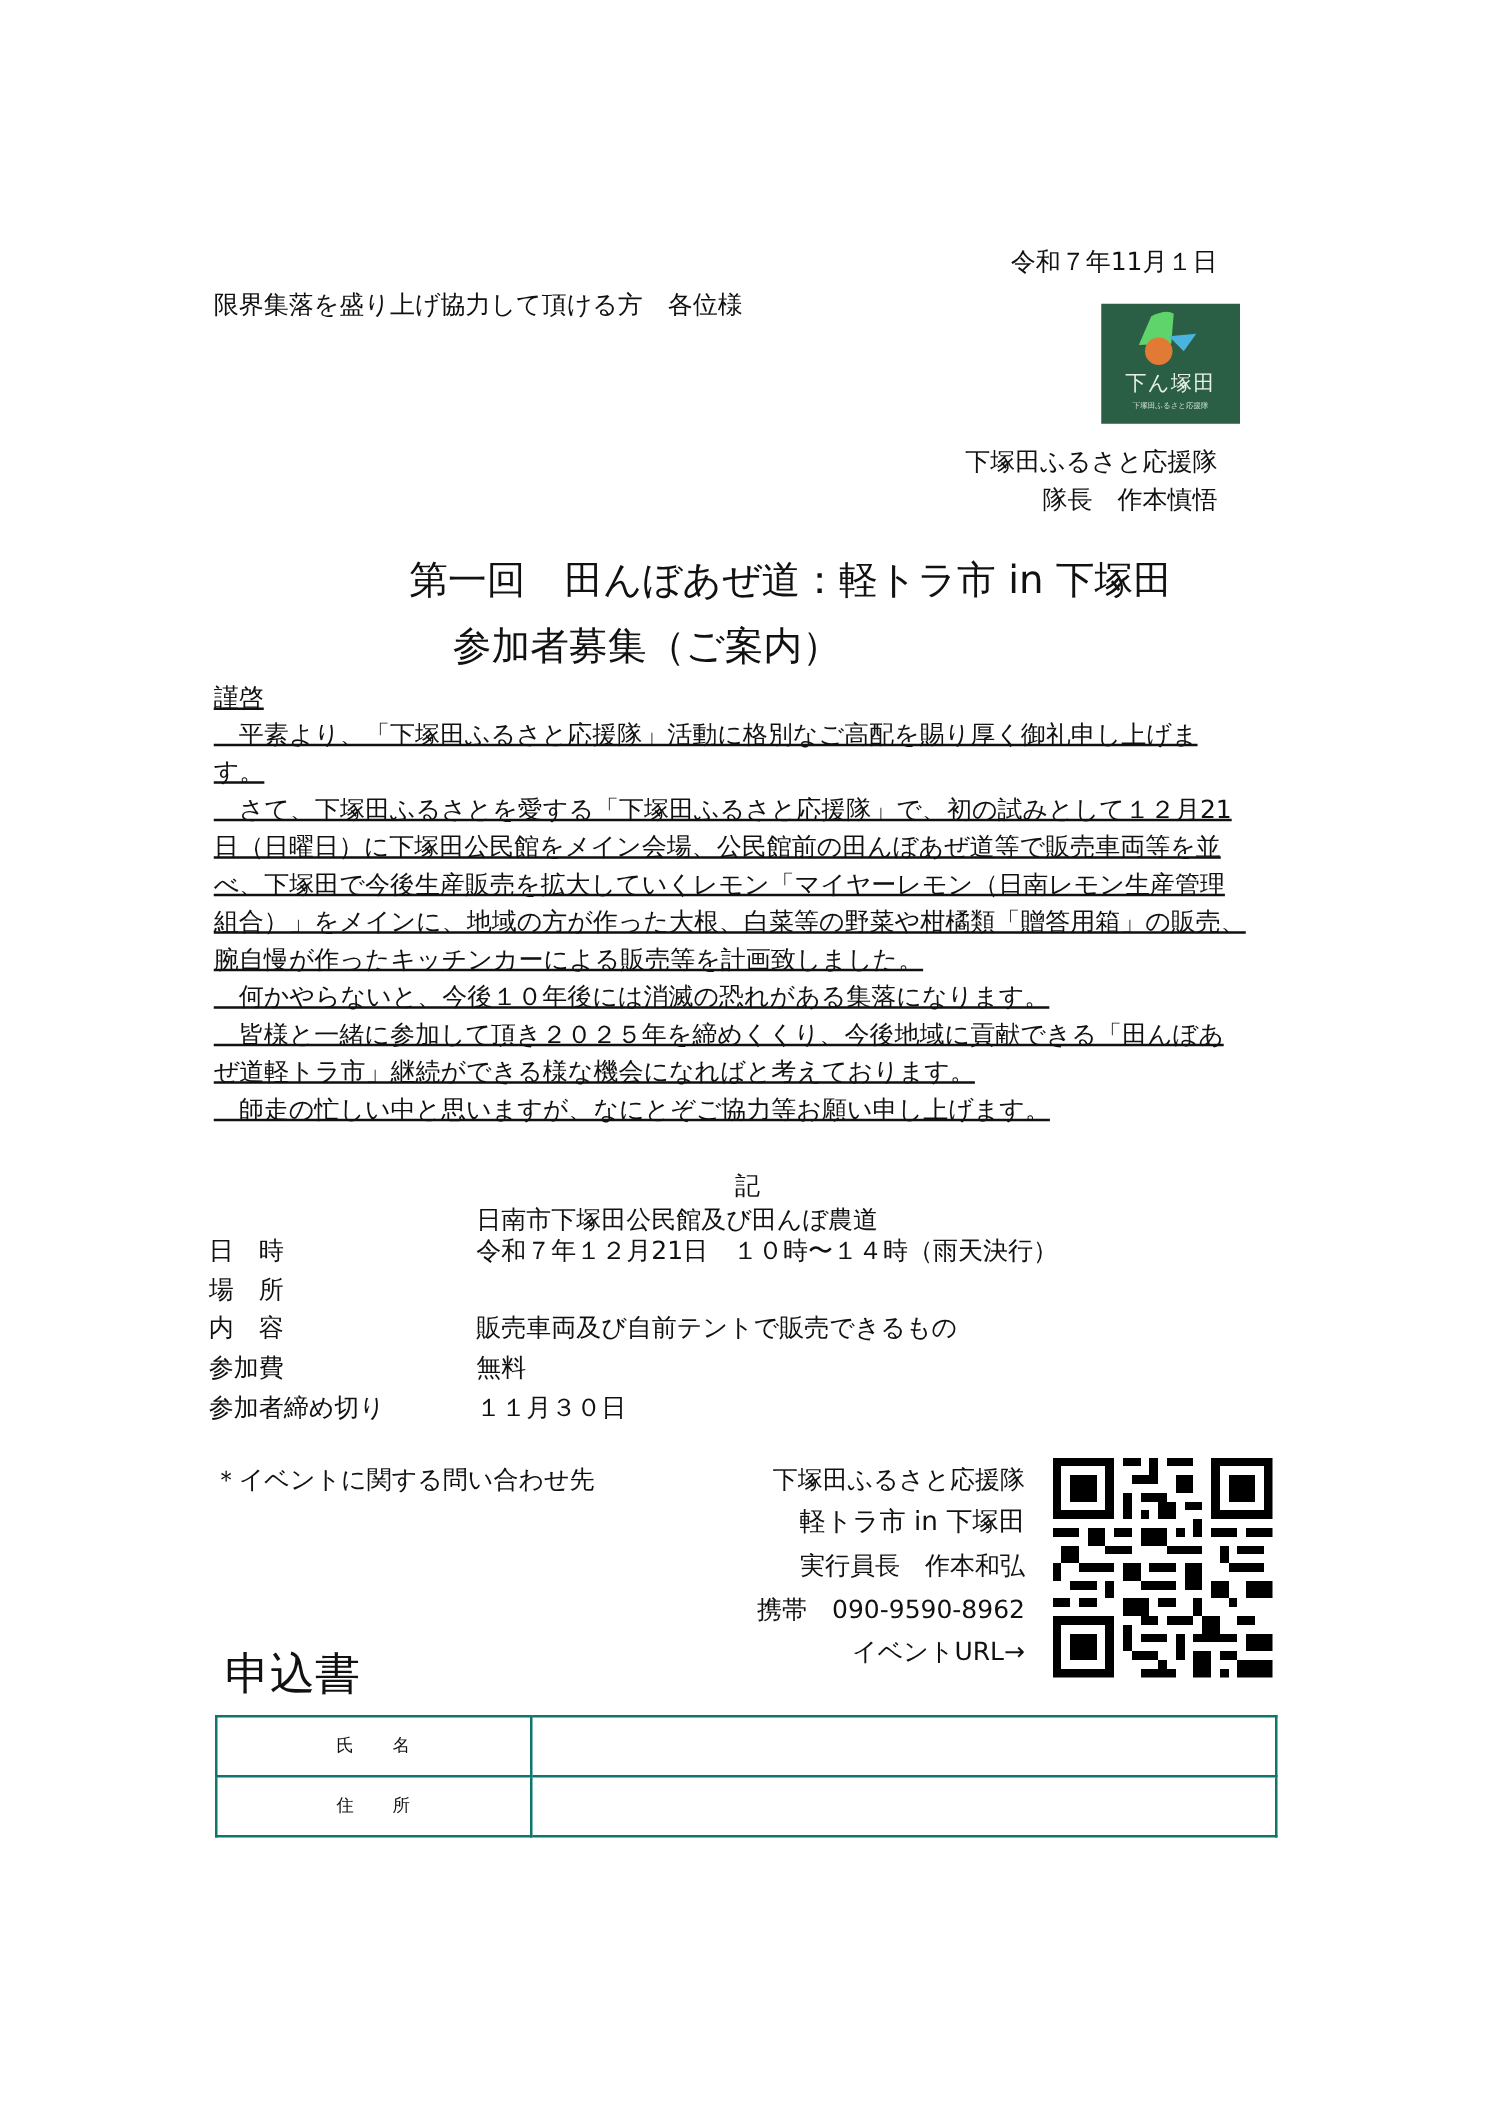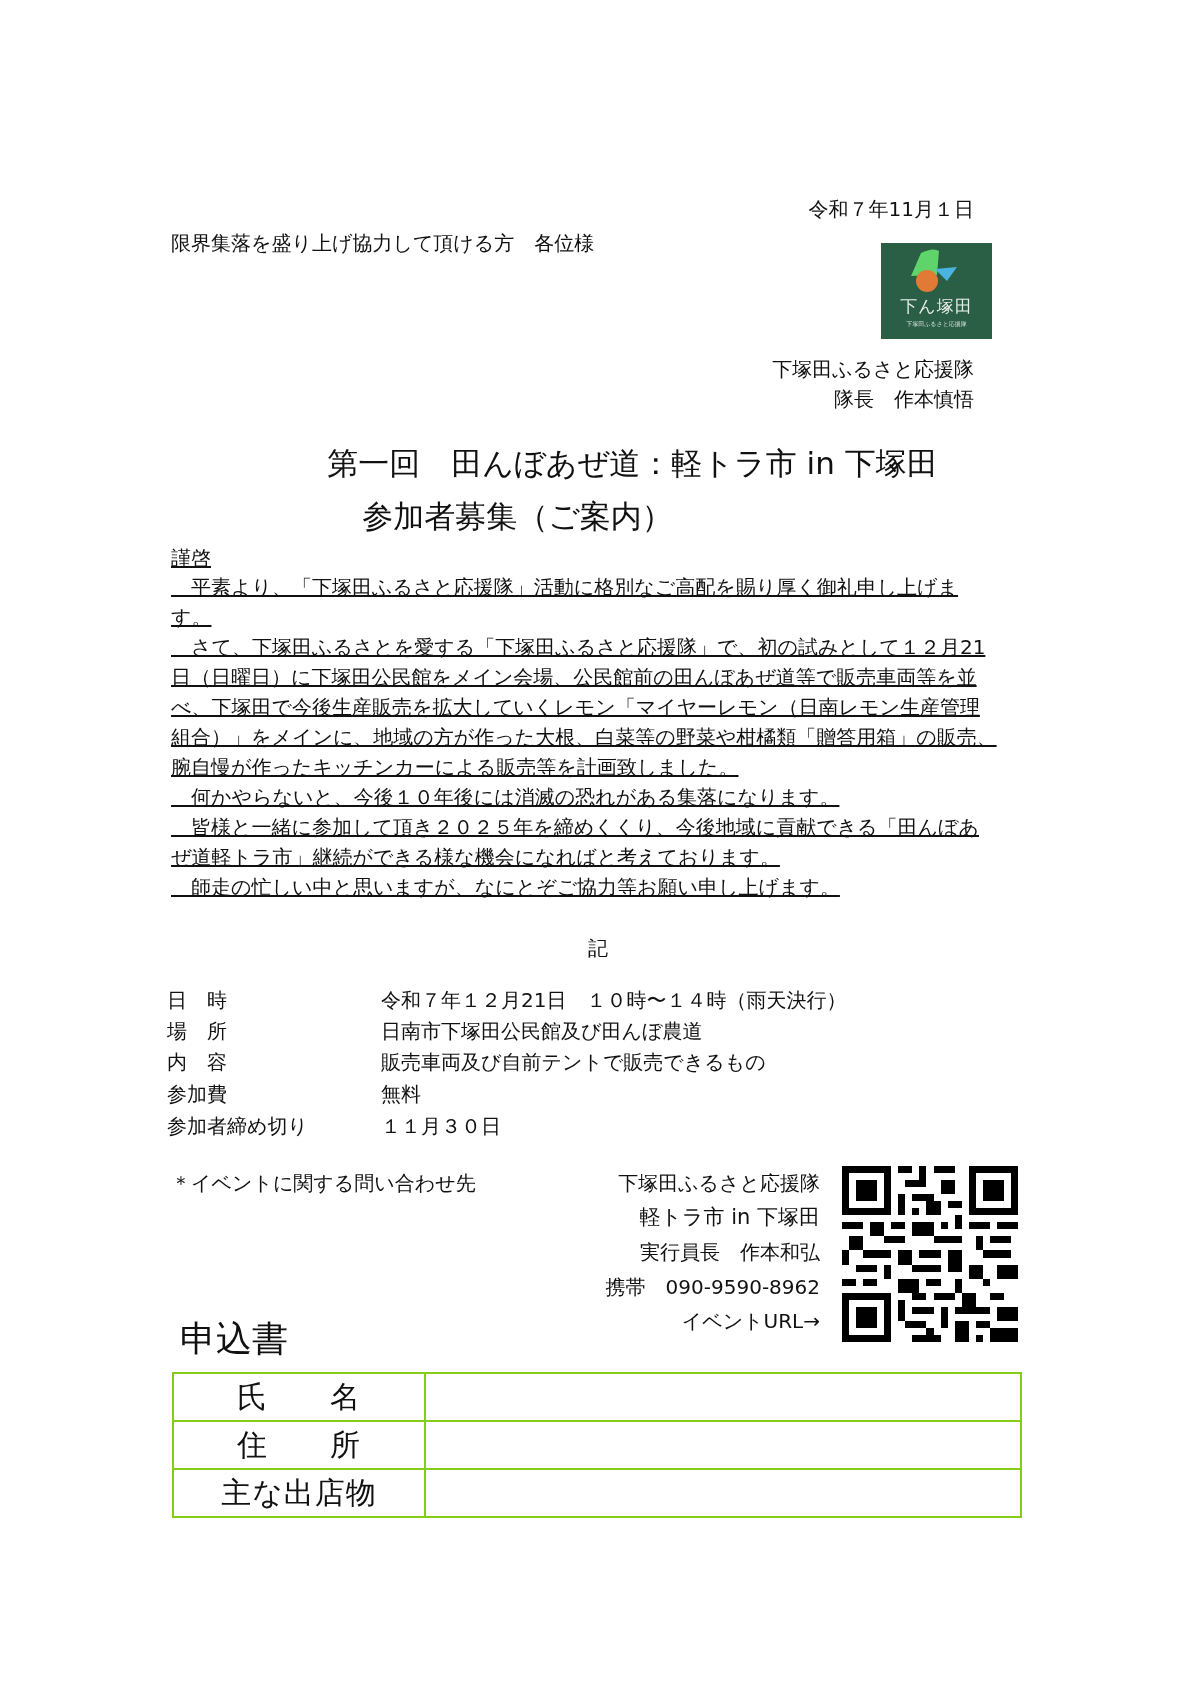--- a/index.html
+++ b/index.html
@@ -22,21 +22,21 @@
     #title2 { top:496px; left:0; width:1035px; text-align:center; font-size:31px; }
     .body-line { position:absolute; left:171px; font-size:20px; white-space:nowrap;text-decoration:underline; }
     #ki { top:935px; left:588px; }
     .detail-label { position:absolute; left:167px; font-size:20px; }
     .detail-value { position:absolute; left:381px; font-size:20px; white-space:nowrap; }
     #contact-head { top:1170px; left:171px; }
     .contact { position:absolute; right:370px; font-size:20px; white-space:nowrap; text-align:right; }
     #qr { position:absolute; left:842px; top:1166px; width:176px; height:176px; }
     #form-title { top:1315px; left:180px; font-size:36px; font-family:"DejaVu Serif","Liberation Serif",serif; }
     #form-table { position:absolute; left:172px; top:1372px; width:850px; border-collapse:collapse; }
-    #form-table td { border:2px solid #84cc16; height:44px; font-size:30px; }
+    #form-table td { border:2px solid #0f766e; height:44px; font-size:14px; }
     #form-table td.label { width:248px; text-align:center; letter-spacing:1px; }
   </style>
 </head>
 <body>
 
 <div class="abs t20 right" id="date">令和７年11月１日</div>
 <div class="abs t20" id="recipient">限界集落を盛り上げ協力して頂ける方　各位様</div>
 
 <div id="logo">
   <svg width="93" height="60" viewBox="0 0 93 60">
@@ -68,21 +68,21 @@
   <div class="body-line" style="top:844px">ぜ道軽トラ市」継続ができる様な機会になればと考えております。</div>
   <div class="body-line" style="top:874px">　師走の忙しい中と思いますが、なにとぞご協力等お願い申し上げます。</div>
 </div>
 
 <div class="abs t20" id="ki">記</div>
 
 <div>
   <div class="detail-label" style="top:987px">日　時</div>
   <div class="detail-value" style="top:987px">令和７年１２月21日　１０時〜１４時（雨天決行）</div>
   <div class="detail-label" style="top:1018px">場　所</div>
-  <div class="detail-value" style="top:1018px">日南市下塚田公民館及び田んぼ農道</div>
+  <div class="detail-value" style="top:962px">日南市下塚田公民館及び田んぼ農道</div>
   <div class="detail-label" style="top:1049px">内　容</div>
   <div class="detail-value" style="top:1049px">販売車両及び自前テントで販売できるもの</div>
   <div class="detail-label" style="top:1081px">参加費</div>
   <div class="detail-value" style="top:1081px">無料</div>
   <div class="detail-label" style="top:1113px">参加者締め切り</div>
   <div class="detail-value" style="top:1113px">１１月３０日</div>
 </div>
 
 <div class="abs t20" id="contact-head">＊イベントに関する問い合わせ先</div>
 <div>
@@ -170,18 +170,14 @@
 <table id="form-table">
   <tbody>
       <tr>
     <td class="label">氏　　名</td>
     <td></td>
   </tr>
   <tr>
     <td class="label">住　　所</td>
     <td></td>
   </tr>
-  <tr>
-    <td class="label">主な出店物</td>
-    <td></td>
-  </tr>
 </tbody>
   </table>
 
 </body></html>

